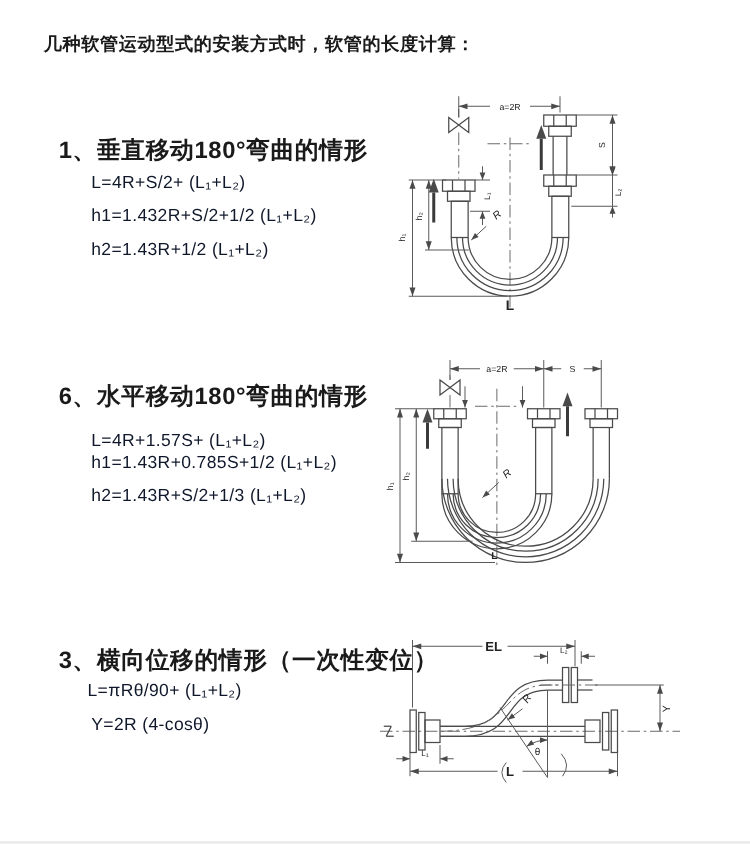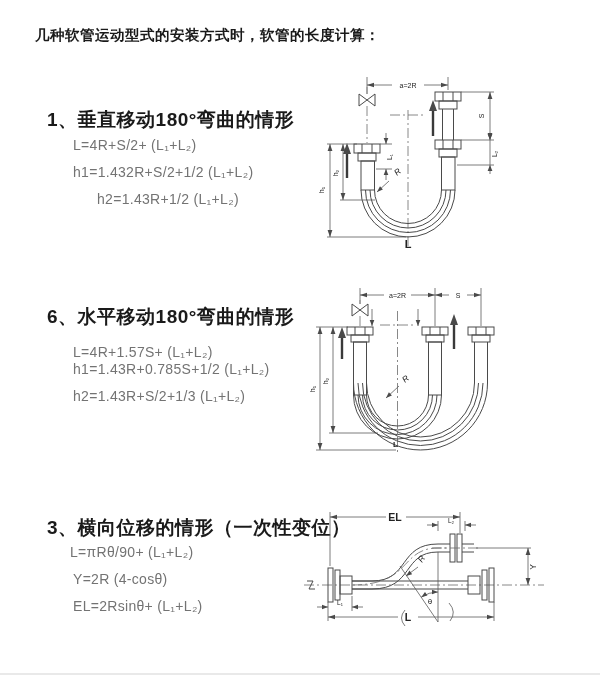--- a/index.html
+++ b/index.html
@@ -4,50 +4,49 @@
 <style>
   html,body{margin:0;padding:0;}
   .page{
     position:relative;width:600px;height:675px;background:#ffffff;overflow:hidden;
     font-family:"Liberation Sans","DejaVu Sans",sans-serif;color:#1a1a1a;
   }
   .page:after{content:"";position:absolute;left:0;right:0;bottom:0;height:2px;background:#e9e9e9;}
   .abs{position:absolute;white-space:nowrap;}
   .title{font-size:14.5px;font-weight:bold;letter-spacing:.5px;}
   .heading{font-size:19px;font-weight:bold;letter-spacing:.5px;}
-  .formula{font-size:14px;font-weight:400;letter-spacing:.3px;color:#737373;}
+  .formula{font-size:14px;font-weight:400;letter-spacing:.3px;color:#0f172a;}
   svg{position:absolute;overflow:visible;}
   svg text{fill:#222;font-family:"Liberation Sans","DejaVu Sans",sans-serif;}
   .ln{stroke:#4a4a4a;stroke-width:1;fill:none;}
   .thin{stroke:#5a5a5a;stroke-width:.8;fill:none;}
   .cl{stroke:#6a6a6a;stroke-width:.8;fill:none;stroke-dasharray:10 3 2 3;}
   .ah{fill:#4a4a4a;stroke:none;}
   .bold-arrow{stroke:#3a3a3a;stroke-width:2.4;fill:none;}
 </style>
 </head>
 <body>
 
 <div class="page">
 
   <div class="abs title" style="left:35px;top:26px;">几种软管运动型式的安装方式时，软管的长度计算：</div>
 
   <div class="abs heading" style="left:47px;top:107px;">1、垂直移动180°弯曲的情形</div>
   <div class="abs formula" style="left:73px;top:137px;">L=4R+S/2+ (L₁+L₂)</div>
   <div class="abs formula" style="left:73px;top:164px;">h1=1.432R+S/2+1/2 (L₁+L₂)</div>
-  <div class="abs formula" style="left:73px;top:191px;margin-left:24px;">h2=1.43R+1/2 (L₁+L₂)</div>
+  <div class="abs formula" style="left:73px;top:191px;">h2=1.43R+1/2 (L₁+L₂)</div>
 
   <div class="abs heading" style="left:47px;top:304px;">6、水平移动180°弯曲的情形</div>
   <div class="abs formula" style="left:73px;top:344px;">L=4R+1.57S+ (L₁+L₂)</div>
   <div class="abs formula" style="left:73px;top:361px;">h1=1.43R+0.785S+1/2 (L₁+L₂)</div>
   <div class="abs formula" style="left:73px;top:388px;">h2=1.43R+S/2+1/3 (L₁+L₂)</div>
 
   <div class="abs heading" style="left:47px;top:515px;">3、横向位移的情形（一次性变位）</div>
   <div class="abs formula" style="left:70px;top:544px;">L=πRθ/90+ (L₁+L₂)</div>
   <div class="abs formula" style="left:73px;top:571px;">Y=2R (4-cosθ)</div>
-  <div class="abs formula" style="left:73px;top:598px;">EL=2Rsinθ+ (L₁+L₂)</div>
 
   <svg style="left:313px;top:70px;" width="287" height="195" viewBox="0 0 287 195">
     <defs>
       <pattern id="hx1" width="3.5" height="3.5" patternUnits="userSpaceOnUse">
         <line x1="0" y1="0" x2="3.5" y2="3.5" stroke="#8a8a8a" stroke-width=".7"></line>
         <line x1="3.5" y1="0" x2="0" y2="3.5" stroke="#8a8a8a" stroke-width=".7"></line>
       </pattern>
     </defs>
 
     <g>

